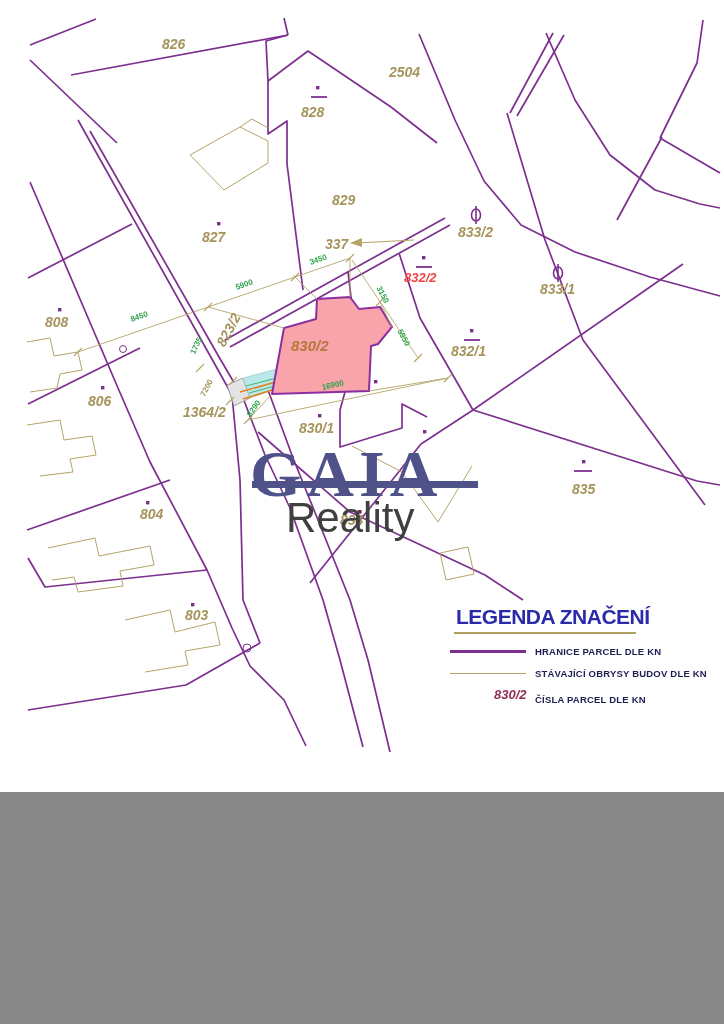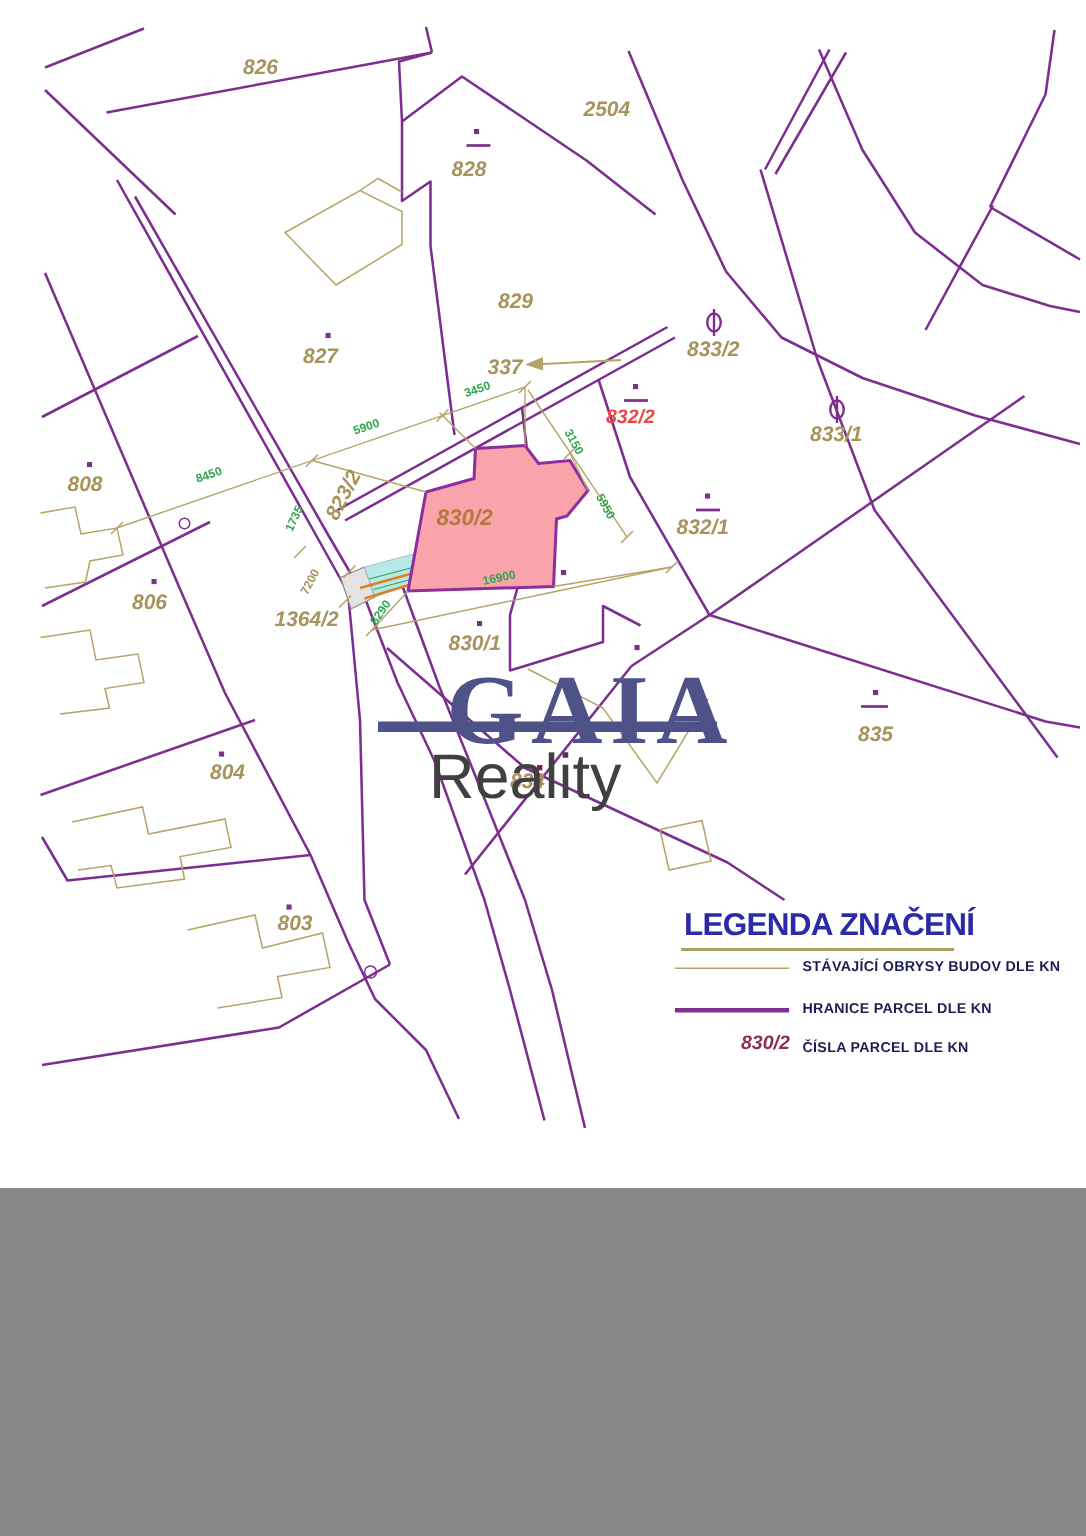--- a/index.html
+++ b/index.html
@@ -11,21 +11,21 @@
         color:#a6945c;white-space:nowrap;transform-origin:left top;line-height:1;}
   .plbl.maroon{color:#ef4444;font-size:13px;}
   .plbl.tan{color:#b5793c;font-size:15px;}
   
   .dim{position:absolute;font-weight:bold;font-size:8px;color:#2fa44e;
        white-space:nowrap;transform-origin:left center;line-height:1;}
   .dim.olive{color:#a6945c;}
   
   .logo{position:absolute;left:250px;top:441px;width:240px;}
   .logo-main{position:relative;font-family:"Liberation Serif",serif;font-weight:bold;
-             font-size:66px;line-height:1;letter-spacing:5px;color:#4e5289;text-align:right;}
+             font-size:66px;line-height:1;letter-spacing:5px;color:#4e5289;}
   .logo-bar{position:absolute;left:2px;top:40px;width:226px;height:7px;background:#4e5289;}
   .logo-sub{font-family:"Liberation Sans",sans-serif;font-size:42px;color:#404040;
             margin:-10px 0 0 36px;line-height:1;}
   
   .legend{position:absolute;left:448px;top:604px;width:272px;background:#fff;}
   .legend-title{font-weight:bold;font-size:21px;letter-spacing:-0.5px;color:#2b2baa;
                 padding-left:8px;line-height:1.2;}
   .legend-underline{margin:3px 0 0 6px;width:182px;height:2px;background:#b0a060;}
   .legend-row{position:relative;height:20px;margin-top:0;}
   .legend-swatch-col{position:absolute;left:0;width:80px;height:100%;}
@@ -211,32 +211,32 @@
   <div class="logo">
     <div class="logo-main">GAIA</div>
     <div class="logo-bar"></div>
     <div class="logo-sub">Reality</div>
   </div>
 
   <div class="legend">
     <div class="legend-title">LEGENDA ZNAČENÍ</div>
     <div class="legend-underline"></div>
 
+    <div class="legend-row r-line" style="margin-top:6px">
+      <div class="legend-swatch-col">
+          <div class="sw-line purple"></div>
+        </div>
+      <span class="legend-label">HRANICE PARCEL DLE KN</span>
+    </div>
+
     <div class="legend-row r-line">
       <div class="legend-swatch-col">
           <div class="sw-line olive"></div>
         </div>
       <span class="legend-label">STÁVAJÍCÍ OBRYSY BUDOV DLE KN</span>
-    </div>
-
-    <div class="legend-row r-line" style="margin-top:6px">
-      <div class="legend-swatch-col">
-          <div class="sw-line purple"></div>
-        </div>
-      <span class="legend-label">HRANICE PARCEL DLE KN</span>
     </div>
 
 
 
     <div class="legend-row r-box">
       <div class="legend-swatch-col">
           <span class="sw-parcel">830/2</span>
         </div>
       <span class="legend-label">ČÍSLA PARCEL DLE KN</span>
     </div>

